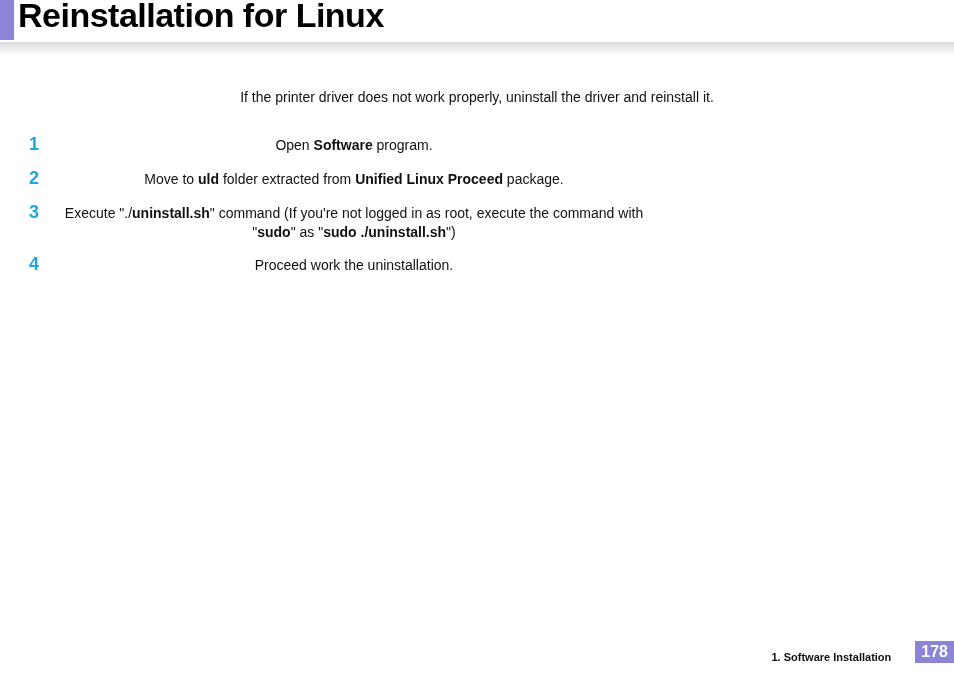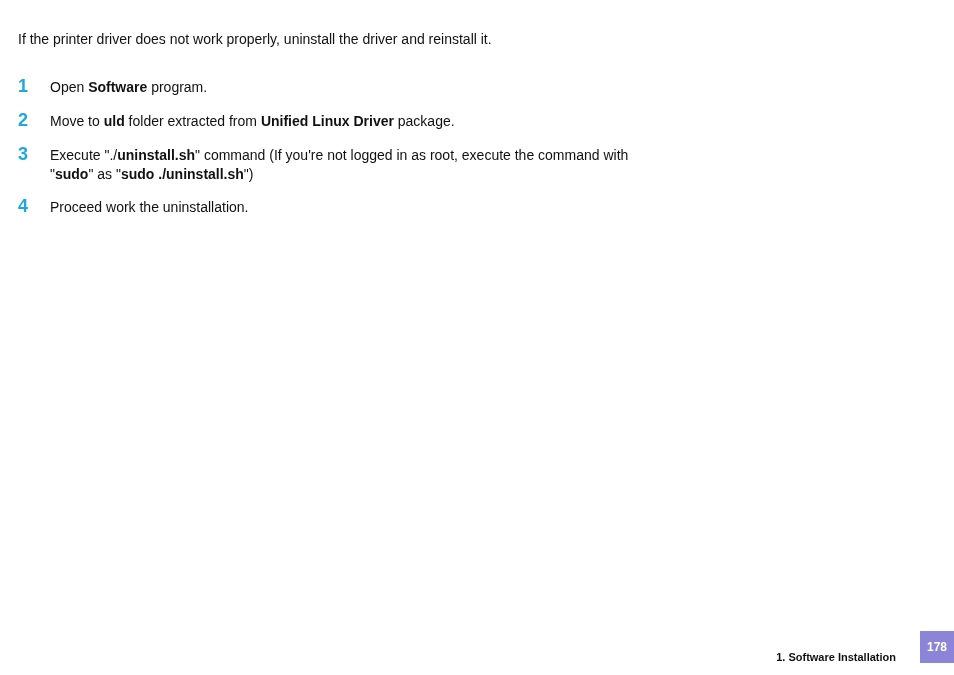--- a/index.html
+++ b/index.html
@@ -2,47 +2,52 @@
 <html><head>
 <meta charset="utf-8">
 <style>
   * { margin: 0; padding: 0; box-sizing: border-box; }
   html, body { width: 954px; height: 675px; font-family: "Segoe UI", "Helvetica Neue", Arial, sans-serif; background: #ffffff; color: #111; }
   .page { position: relative; width: 954px; height: 675px; }
   .header { position: relative; height: 58px; }
   .purple-tab { position: absolute; left: 0; top: 0; width: 14px; height: 40px; background: #8b84d7; }
   .page-title { position: absolute; left: 18px; top: -4px; font-size: 34px; font-weight: 800; letter-spacing: -0.5px; color: #000; }
   .hr-shadow { position: absolute; left: 0; right: 0; top: 42px; height: 14px; background: linear-gradient(to bottom, rgba(0,0,0,0.14), rgba(0,0,0,0)); }
-  .content { padding: 30px 18px 0 18px; font-size: 14px; line-height: 1.35; color: #111; }
+  .content { padding: 30px 18px 0 18px; font-size: 14px; line-height: 1.35; color: #111; text-align: center; }
   .intro { margin-bottom: 28px; }
   .steps { max-width: 640px; }
   .step { display: flex; align-items: flex-start; margin-bottom: 14px; }
   .step-num { flex: 0 0 32px; font-size: 18px; font-weight: 800; color: #1ea7e0; line-height: 1.1; }
   .step-text { flex: 1; padding-top: 1px; }
   .footer { position: absolute; right: 0; bottom: 12px; display: flex; align-items: flex-end; gap: 24px; }
   .footer-text { font-size: 11px; font-weight: 700; color: #111; }
-  .page-number { min-width: 34px; height: 32px; background: #8b84d7; color: #fff; display: flex; align-items: center; justify-content: center; font-size: 12px; font-weight: 700; padding: 0 6px; }
+  .page-number { min-width: 34px; height: 22px; background: #8b84d7; color: #fff; display: flex; align-items: center; justify-content: center; font-size: 16px; font-weight: 700; padding: 0 6px; }
   b { font-weight: 700; }
 </style>
 </head>
 <body>
 
 <div class="page">
+  <div class="header">
+    <div class="purple-tab"></div>
+    <h1 class="page-title">Reinstallation for Linux</h1>
+    <div class="hr-shadow"></div>
+  </div>
 
   <div class="content">
     <p class="intro">If the printer driver does not work properly, uninstall the driver and reinstall it.</p>
 
     <div class="steps">
       <div class="step">
         <div class="step-num">1</div>
         <div class="step-text">Open <b>Software</b> program.</div>
       </div>
       <div class="step">
         <div class="step-num">2</div>
-        <div class="step-text">Move to <b>uld</b> folder extracted from <b>Unified Linux Driver</b> package.</div>
+        <div class="step-text">Move to <b>uld</b> folder extracted from <b>Unified Linux Proceed</b> package.</div>
       </div>
       <div class="step">
         <div class="step-num">3</div>
         <div class="step-text">Execute "./<b>uninstall.sh</b>" command (If you're not logged in as root, execute the command with "<b>sudo</b>" as "<b>sudo ./uninstall.sh</b>")</div>
       </div>
       <div class="step">
         <div class="step-num">4</div>
         <div class="step-text">Proceed work the uninstallation.</div>
       </div>
     </div>

